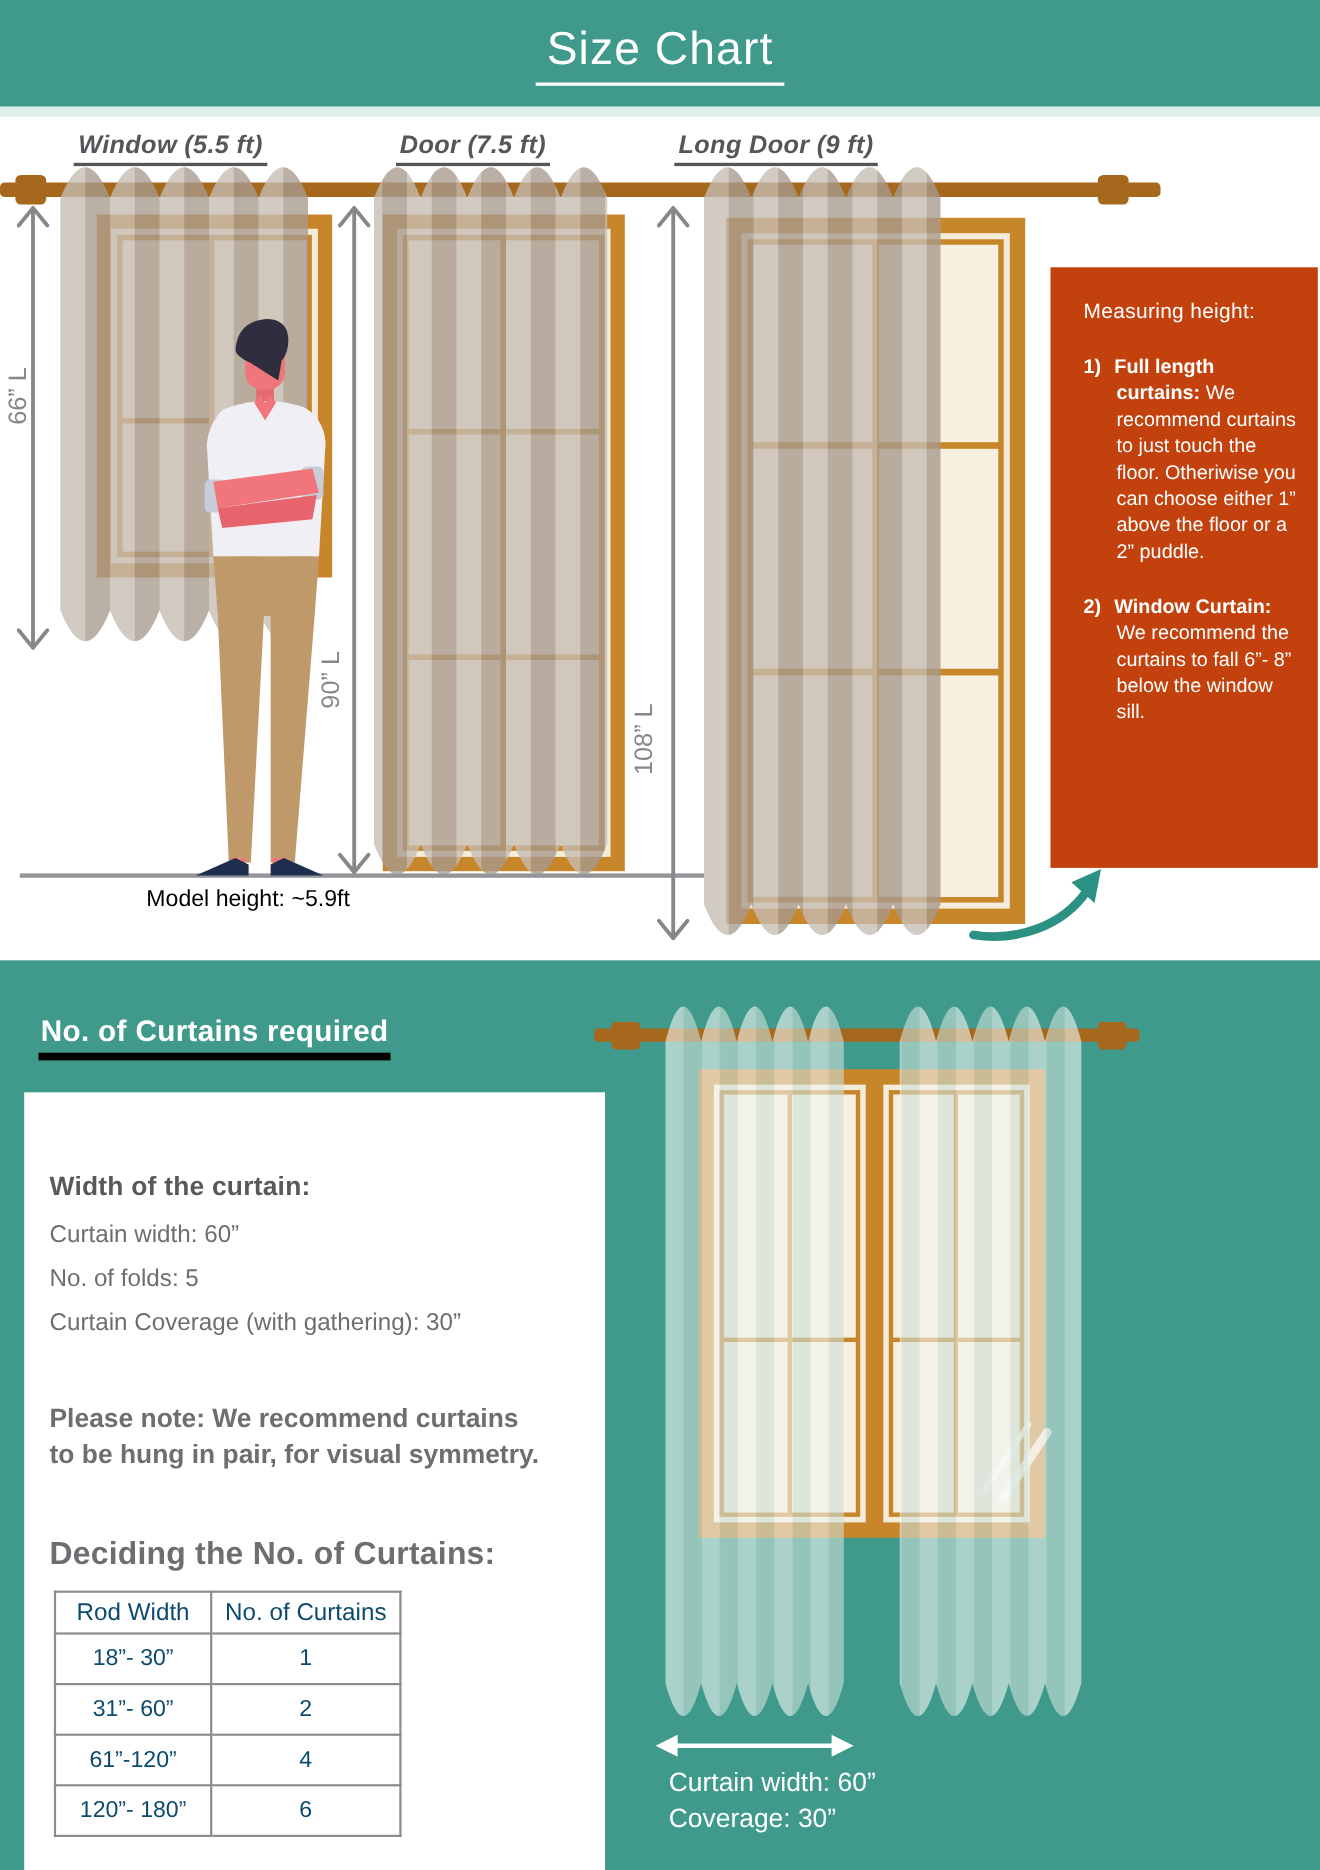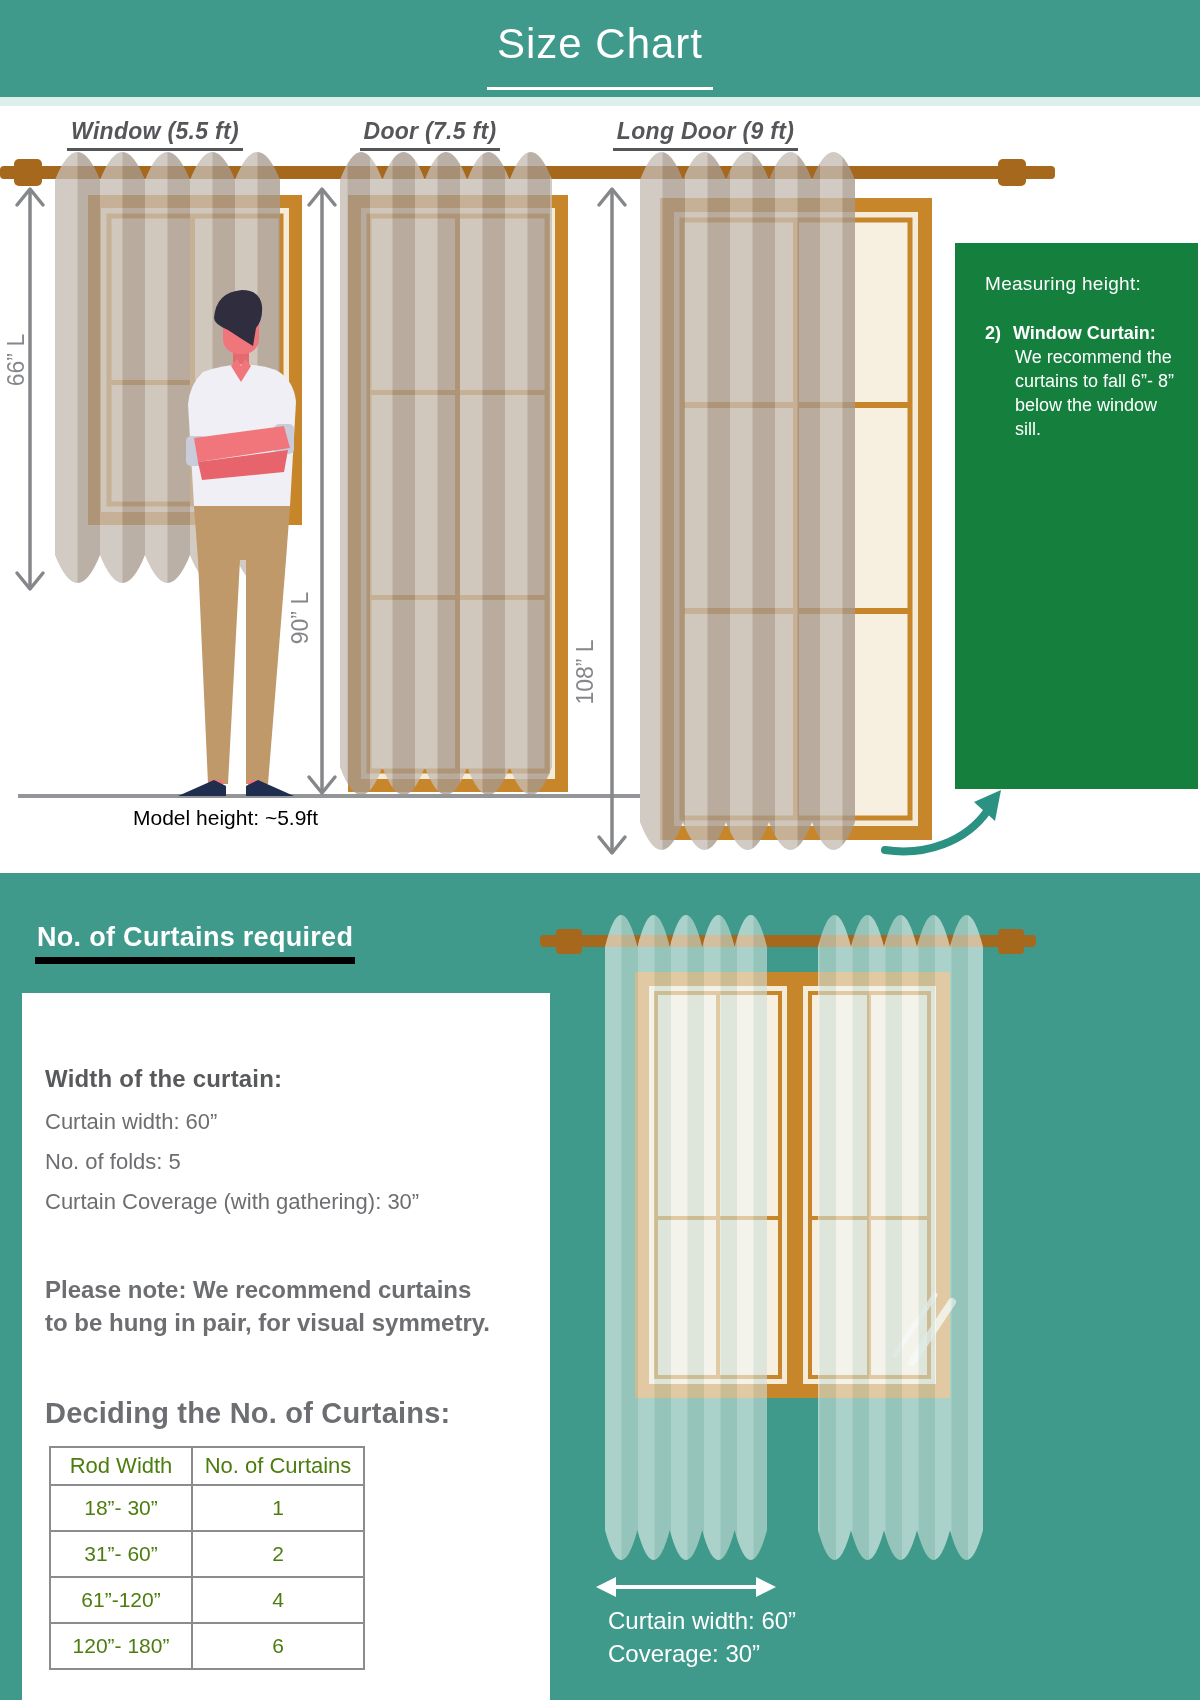--- a/index.html
+++ b/index.html
@@ -4,56 +4,56 @@
 <style>
   * { margin:0; padding:0; box-sizing:border-box; }
   html,body { width:1200px; height:1700px; }
   body { font-family:"Liberation Sans", sans-serif; background:#fff; overflow:hidden; }
   .page { position:relative; width:1200px; height:1700px; background:#fff; }
 
   
   .top { position:absolute; left:0; top:0; width:1200px; height:873px; background:#fff; }
   .band { position:absolute; left:0; top:0; width:1200px; height:97px; background:#3F9A8B; text-align:center; }
   .band-fade { position:absolute; left:0; top:97px; width:1200px; height:9px; background:#DDEFEA; }
-  .page-title { display:inline-block; margin-top:20px; color:#fff; font-size:42px; font-weight:500; letter-spacing:1px; border-bottom:3px solid #fff; padding:0 10px 19px; }
+  .page-title { display:inline-block; margin-top:20px; color:#fff; font-size:42px; font-weight:500; letter-spacing:1px; border-bottom:3px solid #fff; padding:0 10px 7px; }
 
   .curtain-label { position:absolute; top:118px; text-align:center; }
   .curtain-label span { display:inline-block; font-size:23px; font-weight:bold; color:#55565A; border-bottom:3px solid #55565A; padding:0 4px 3px; letter-spacing:.3px;font-style:italic; }
   .cl-1 { left:55px;  width:200px; }
   .cl-2 { left:330px; width:200px; }
   .cl-3 { left:598px; width:215px; }
 
   .topsvg { position:absolute; left:0; top:140px; width:1200px; height:730px; }
 
   .rot-label { position:absolute; width:100px; height:26px; text-align:center; font-size:23px; color:#85878A; transform:rotate(-90deg); white-space:nowrap; }
   .rl-66  { left:-34px; top:347px; }
   .rl-90  { left:250px; top:605px; }
   .rl-108 { left:535px; top:659px; }
 
   .model-height { position:absolute; left:133px; top:806px; font-size:21px; color:#000000; }
 
-  .measuring-box { position:absolute; left:955px; top:243px; width:243px; height:546px; background:#15803d; color:#fff; padding:30px 16px 0 30px; }
+  .measuring-box { position:absolute; left:955px; top:243px; width:243px; height:546px; background:#c2410c; color:#fff; padding:30px 16px 0 30px; }
   .mb-title { font-size:19px; margin-bottom:26px; letter-spacing:.3px; }
   .mb-item { font-size:18px; line-height:24px; text-indent:-30px; padding-left:30px; margin-bottom:26px; }
   .mb-item .num { margin-right:12px; font-weight:bold; }
   .mb-item b { font-weight:bold; }
   .mb-item.block-text .txt { display:block; text-indent:0; }
 
   
   .bottom { position:absolute; left:0; top:873px; width:1200px; height:827px; background:#3F9A8B; }
   .bottom-heading { position:absolute; left:35px; top:49px; }
   .bottom-heading span { display:inline-block; color:#fff; font-size:27px; font-weight:bold; border-bottom:7px solid #000000; padding:0 2px 4px; letter-spacing:.3px; }
 
   .card { position:absolute; left:22px; top:120px; width:528px; height:707px; background:#fff; padding:72px 23px 0 23px; color:#6D6E71; }
   .card .width-title { font-size:24px; font-weight:bold; color:#58595B; margin-bottom:14px; letter-spacing:.2px; }
   .card .cw-line { font-size:22px; line-height:30px; margin-bottom:10px; }
   .card .note { font-size:24px; font-weight:bold; line-height:33px; margin-top:56px; width:446px; }
   .card .table-title { font-size:29px; font-weight:bold; margin-top:58px; margin-bottom:16px; letter-spacing:.2px; }
   table.rodtable { border-collapse:collapse; margin-left:4px; }
-  table.rodtable th, table.rodtable td { border:2px solid #8A8C8E; text-align:center; color:#4d7c0f; font-weight:normal; }
+  table.rodtable th, table.rodtable td { border:2px solid #8A8C8E; text-align:center; color:#0c4a6e; font-weight:normal; }
   table.rodtable th { width:142px; height:38px; font-size:22px; }
   table.rodtable th + th { width:172px; }
   table.rodtable td { height:46px; font-size:21px; }
 
   .botsvg { position:absolute; left:540px; top:27px; width:660px; height:800px; }
 
   .cw-label { position:absolute; left:608px; top:731px; color:#fff; font-size:24px; line-height:33px; }
   .pleat-note { position:absolute; left:778px; top:733px; color:#fff; font-size:23px; line-height:33px; font-style:italic; }
   .pleat-note .indent { padding-left:20px; display:block; }
 </style>
@@ -171,20 +171,23 @@
     </svg>
 
     <div class="rot-label rl-66">66” L</div>
     <div class="rot-label rl-90">90” L</div>
     <div class="rot-label rl-108">108” L</div>
 
     <div class="model-height">Model height: ~5.9ft</div>
 
     <aside class="measuring-box">
       <div class="mb-title">Measuring height:</div>
+      <div class="mb-item">
+        <span class="num">1)</span><b>Full length curtains:</b> <span class="txt">We recommend curtains to just touch the floor. Otheriwise you can choose either 1” above the floor or a 2” puddle.</span>
+      </div>
       <div class="mb-item block-text">
         <span class="num">2)</span><b>Window Curtain:</b> <span class="txt">We recommend the curtains to fall 6”- 8” below the window sill.</span>
       </div>
     </aside>
   </section>
 
   <section class="bottom">
     <div class="bottom-heading">
       <span>No. of Curtains required</span>
     </div>

